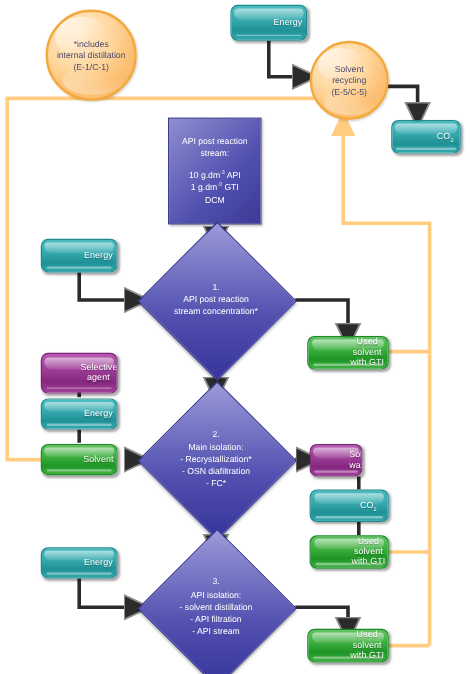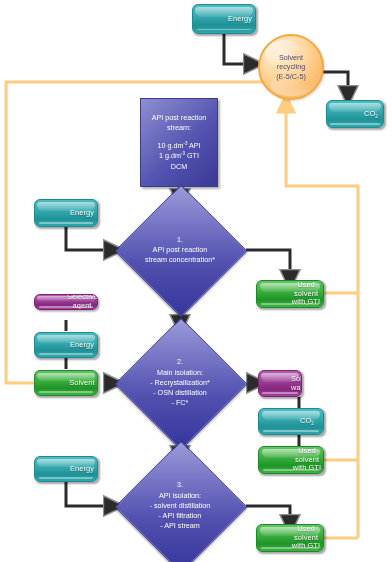--- a/index.html
+++ b/index.html
@@ -218,20 +218,29 @@
 
       <path d="M262,82 L6,82 L6,383 L86,383" marker-end="url(#ao)"></path>
 
       <path d="M324,293 L358,293"></path>
       <path d="M324,460 L358,460"></path>
       <path d="M324,538 L358,538"></path>
       <path d="M358,538 L358,186 L286,186 L286,104" marker-end="url(#ao)"></path>
     </g>
   </svg>
 
+  <div class="circle" style="left:38px;top:8px;width:72px;height:72px;">
+    <span class="cgloss"></span>
+    <span class="cgloss2"></span>
+    <span class="lbl">
+      <span>*includes</span><br>
+      <span>internal distillation</span><br>
+      <span>(E-1/C-1)</span>
+    </span>
+  </div>
 
   <div class="chip teal node" style="left:192px;top:4px;width:64px;height:30px;">
     <span class="gloss"></span>
     <span class="bottomline"></span>
     <span class="lbl">Energy</span>
   </div>
 
   <div class="circle" style="left:258px;top:34px;width:62px;height:62px;">
     <span class="cgloss"></span>
     <span class="cgloss2"></span>
@@ -278,21 +287,21 @@
 
   <div class="chip green node" style="left:256px;top:280px;width:68px;height:28px;">
     <span class="gloss"></span>
     <span class="bottomline"></span>
     <span class="lbl">
       <span>Used solvent</span><br>
       <span>with GTI</span>
     </span>
   </div>
 
-  <div class="chip purple node" style="left:34px;top:294px;width:64px;height:16px;">
+  <div class="chip purple node" style="left:34px;top:294px;width:64px;height:34px;">
     <span class="gloss"></span>
     <span class="bottomline"></span>
     <span class="lbl">Selective agent</span>
   </div>
 
   <div class="chip teal node" style="left:34px;top:332px;width:64px;height:26px;">
     <span class="gloss"></span>
     <span class="bottomline"></span>
     <span class="lbl">Energy</span>
   </div>
@@ -303,21 +312,21 @@
     <span class="lbl">Solvent</span>
   </div>
 
   <div class="diamond-wrap" style="left:134px;top:337px;width:92px;height:92px;">
     <div class="diamond-shape"></div>
     <div class="diamond-label">
       <div>
         <span>2.</span><br>
         <span>Main isolation:</span><br>
         <span>- Recrystallization*</span><br>
-        <span>- OSN distillation</span><br>
+        <span>- OSN diafiltration</span><br>
         <span>- FC*</span>
       </div>
     </div>
   </div>
 
   <div class="chip purple node" style="left:258px;top:370px;width:44px;height:27px;">
     <span class="gloss"></span>
     <span class="bottomline"></span>
     <span class="lbl">Solid waste</span>
   </div>

